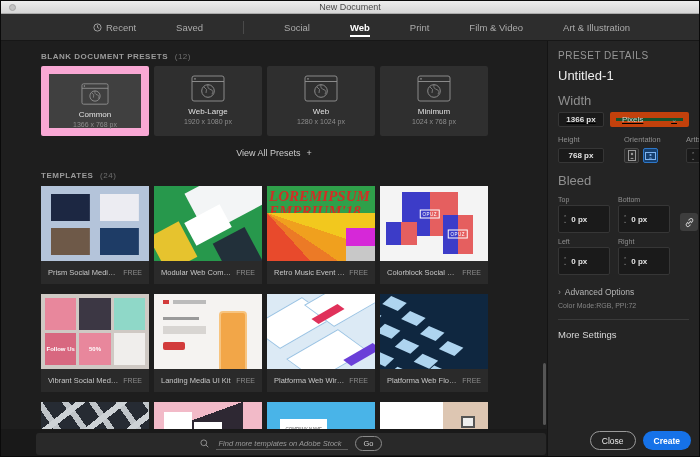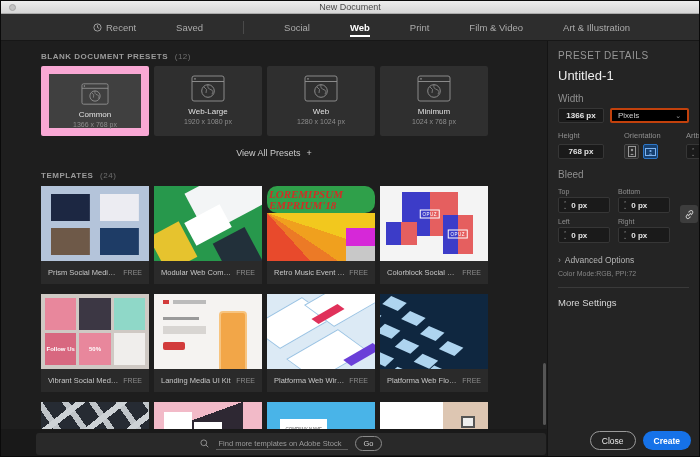--- a/index.html
+++ b/index.html
@@ -51,21 +51,21 @@
     linear-gradient(#1c2742,#1c2742) 14% 16%/36% 36% no-repeat,
     linear-gradient(#ececf2,#ececf2) 86% 16%/36% 36% no-repeat,
     linear-gradient(#6e5948,#6e5948) 14% 88%/36% 36% no-repeat,
     linear-gradient(#1e3c66,#1e3c66) 86% 88%/36% 36% no-repeat,#b4c4da;}
   .t-modular{background:#27984c;}
   .t-modular .m1{position:absolute;width:90px;height:46px;background:#f3f5f6;transform:rotate(-28deg);top:-16px;right:-18px;}
   .t-modular .m2{position:absolute;width:34px;height:40px;background:#e6c32e;transform:rotate(-28deg);bottom:-6px;left:2px;}
   .t-modular .m3{position:absolute;width:36px;height:40px;background:#22303a;transform:rotate(-28deg);bottom:-12px;right:6px;}
   .t-modular .m4{position:absolute;width:40px;height:26px;background:#fff;transform:rotate(-28deg);top:26px;left:34px;}
   .t-retro{display:flex;flex-direction:column;}
-  .retro-top{height:36%;background:#2fa04a;color:#cf2f26;font-family:"Liberation Serif",serif;font-style:italic;font-weight:bold;font-size:11px;line-height:1;padding:3px 2px 0 2px;overflow:hidden;border-radius:10px;}
+  .retro-top{height:36%;background:#2fa04a;color:#cf2f26;font-family:"Liberation Serif",serif;font-style:italic;font-weight:bold;font-size:15px;line-height:1;padding:3px 2px 0 2px;overflow:hidden;}
   .retro-bottom{flex:1;position:relative;background:conic-gradient(from 90deg at 0% 0%,#f2c81e 0 18deg,#f0a01e 18deg 34deg,#ec7a26 34deg 48deg,#e84a2c 48deg 90deg);}
   .retro-col{position:absolute;right:0;top:0;width:27%;height:100%;display:flex;flex-direction:column;}
   .retro-col .y{flex:1;background:#f2c81e;}
   .retro-col .m{flex:1.2;background:#d628d8;}
   .retro-col .g{flex:1;background:#c8c8c8;}
   .t-colorblock{background:#f4f4f4;}
   .cb{position:absolute;background:linear-gradient(90deg,#3c3cc8 50%,#e55f5f 50%);}
   .cb1{left:20%;top:8%;width:52%;height:58%;}
   .cb2{left:58%;top:38%;width:28%;height:52%;}
   .cb3{left:6%;top:48%;width:28%;height:30%;}
@@ -101,50 +101,50 @@
   .t-company{background:#49b4e8;}
   .t-company .card{position:absolute;left:12%;top:22%;width:44%;height:58%;background:#fff;box-shadow:0 3px 0 rgba(30,50,70,.35);}
   .t-company .ctext{position:absolute;left:50%;top:30%;transform:translate(-50%,-50%);font-size:4.5px;color:#555;text-align:center;width:90%;line-height:1.2;}
   .t-laptop{background:linear-gradient(90deg,#ffffff 58%,#ddc6b2 58%);}
   .t-laptop .lap{position:absolute;left:8%;top:42%;width:40%;height:70%;border:3px solid #2a2a2a;border-radius:3px;background:#f4f4f4;}
   .t-laptop .mon{position:absolute;right:12%;top:18%;width:13%;height:16%;border:2px solid #555;background:#eee;}
 
   
   .footer{position:absolute;left:0;bottom:0;width:548px;height:29px;background:#191919;z-index:6;display:flex;align-items:center;}
   .search-bar{margin-left:35px;width:510px;height:22px;background:#292929;border-radius:3px;display:flex;align-items:center;justify-content:center;gap:7px;}
-  .search-input{width:132px;border:0;outline:0;border-bottom:1px solid #5c5c5c;background:transparent;color:#b5b5b5;font-size:7.5px;padding:1px 2px;}
+  .search-input{width:132px;border:0;outline:0;border-bottom:1px solid #5c5c5c;background:transparent;color:#b5b5b5;font-size:7.5px;font-style:italic;padding:1px 2px;}
   .search-input::placeholder{color:#9a9a9a;}
   .go-btn{border:1px solid #8a8a8a;border-radius:9px;background:transparent;color:#cfcfcf;font-size:7.5px;padding:2px 7px;cursor:pointer;}
   .scroll-thumb{position:absolute;right:1px;top:322px;width:3px;height:62px;border-radius:2px;background:#555;z-index:7;}
 
   
   .sidebar{position:relative;width:152px;background:#242424;border-left:1px solid #141414;padding:0 10px;}
   .sd-head{margin-top:9px;font-size:10px;letter-spacing:.5px;color:#969696;}
   .doc-name{margin-top:7px;font-size:13px;color:#ececec;}
-  .fld-label{margin-top:10px;font-size:10px;color:#8f8f8f;}
+  .fld-label{margin-top:10px;font-size:13px;color:#8f8f8f;}
   .row-width{margin-top:4px;display:grid;grid-template-columns:46px 1fr;gap:6px;text-decoration:underline;}
   .num-input{height:15px;background:#1a1a1a;border:1px solid #363636;border-radius:2px;color:#e3e3e3;font-size:8px;font-weight:bold;display:flex;align-items:center;justify-content:center;cursor:text;}
-  .select{height:15px;background:#000000;border:2px solid #c2410c;border-radius:2px;color:#cfcfcf;font-size:8px;display:flex;align-items:center;padding:0 6px;cursor:pointer;}
+  .select{height:15px;background:#14532d;border:6px solid #c2410c;border-radius:2px;color:#cfcfcf;font-size:8px;display:flex;align-items:center;padding:0 6px;cursor:pointer;}
   .select .chev{margin-left:auto;color:#9a9a9a;font-size:7px;}
   .grid3{display:grid;grid-template-columns:46px 42px 1fr;gap:20px;align-items:center;}
   .labels3{margin-top:8px;}
   .labels3 span{font-size:7.5px;color:#8f8f8f;}
   .row-hoa{margin-top:4px;}
   .orient{display:flex;gap:4px;}
   .ori-btn{width:15px;height:15px;border-radius:2px;display:flex;align-items:center;justify-content:center;cursor:pointer;}
   .ori-portrait{background:#2b2b2b;border:1px solid #4a4a4a;}
   .ori-landscape{background:#17406f;border:1px solid #2d77c8;}
   .stepper-box{height:15px;background:#1a1a1a;border:1px solid #363636;border-radius:2px;display:flex;align-items:center;padding:0 4px;gap:4px;}
   .stepper{display:flex;flex-direction:column;line-height:4px;cursor:pointer;}
   .stepper span{font-size:5px;color:#9a9a9a;}
   .stepper-box .val{font-size:8px;color:#e3e3e3;font-weight:bold;}
   .bleed-grid{position:relative;margin-top:3px;width:112px;}
   .bleed-pair{display:grid;grid-template-columns:52px 52px;gap:8px;}
   .bleed-label{margin-top:5px;font-size:7px;color:#8f8f8f;}
-  .bleed-input{margin-top:2px;height:16px;}
+  .bleed-input{margin-top:2px;height:28px;}
   .link-btn{position:absolute;right:-28px;top:22px;width:18px;height:18px;border-radius:3px;background:#3d3d3d;display:flex;align-items:center;justify-content:center;cursor:pointer;}
   .adv{margin-top:12px;font-size:8.5px;color:#b5b5b5;cursor:pointer;}
   .adv .chevr{margin-right:4px;color:#9a9a9a;}
   .cmode{margin-top:5px;font-size:7px;color:#858585;}
   .sd-divider{margin-top:10px;border-top:1px solid #3a3a3a;}
   .more{margin-top:9px;font-size:9.5px;color:#d8d8d8;}
   .sidebar-buttons{position:absolute;bottom:8px;right:8px;display:flex;gap:7px;}
   .btn{height:19px;border-radius:10px;font-size:8.5px;display:flex;align-items:center;padding:0 11px;cursor:pointer;border:0;}
   .btn-close{background:transparent;border:1px solid #9a9a9a;color:#e8e8e8;}
   .btn-create{background:#1672e8;color:#fff;font-weight:bold;}

